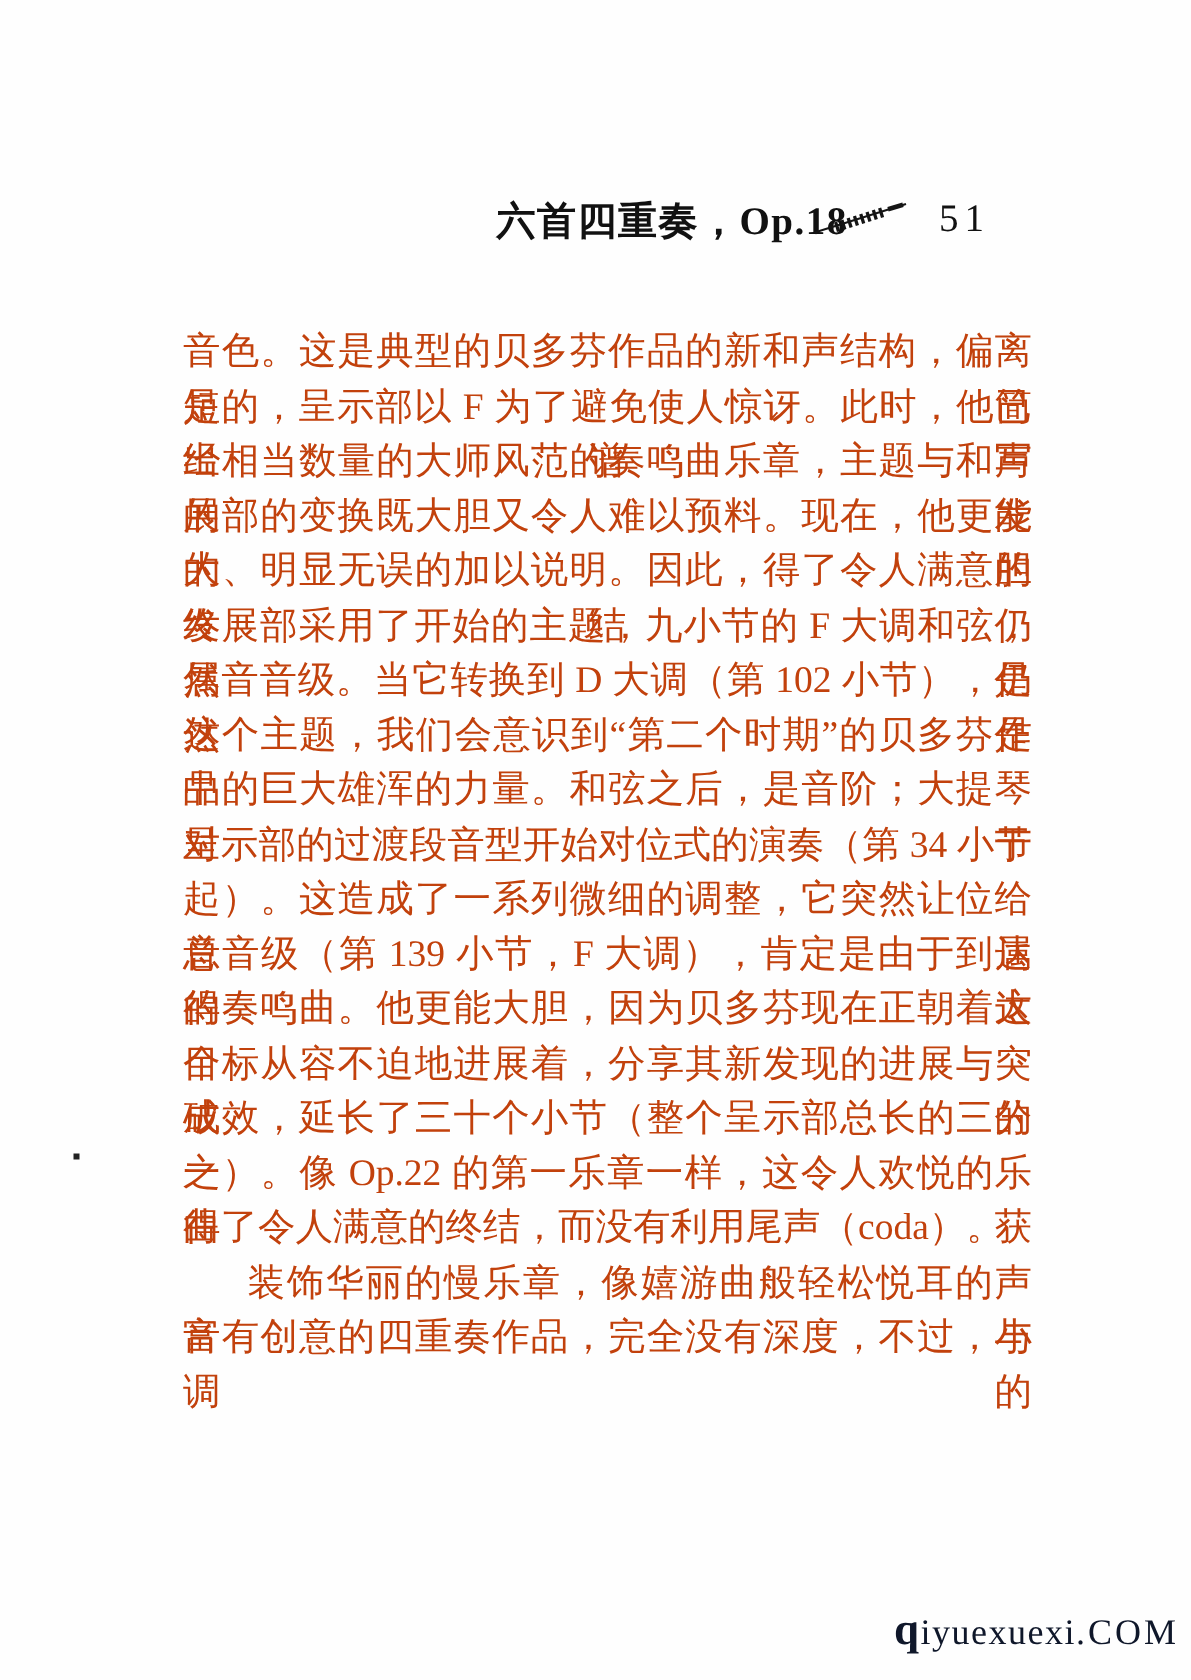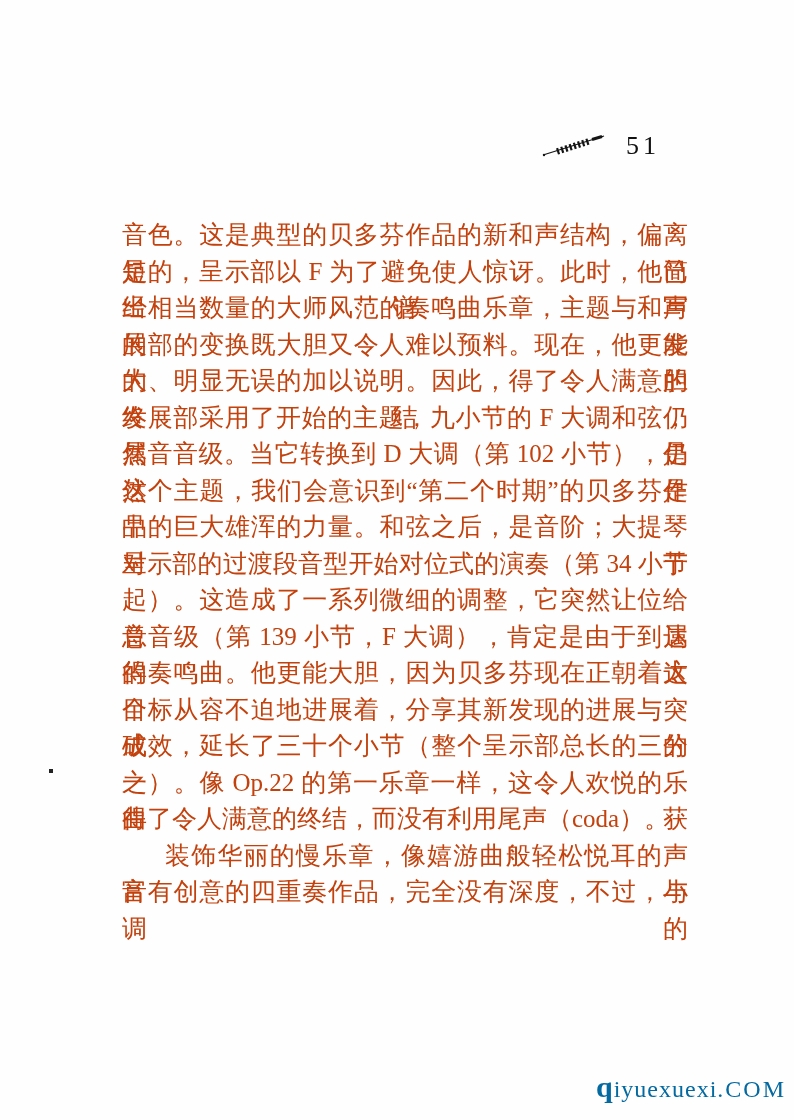--- a/index.html
+++ b/index.html
@@ -64,40 +64,41 @@
   #speck {
     position: absolute;
     left: 49px; top: 769px;
     width: 4px; height: 4px;
     background: #222;
   }
   
   #watermark {
     position: absolute;
     right: 8px; top: 1070px;
-    color: #0369a1;
+    color: #0f172a;
     font-size: 24px;
     letter-spacing: 1px;
     white-space: nowrap;
     font-family: "Liberation Serif", "DejaVu Serif", serif;
   }
   #watermark .wq {
     font-weight: bold;
     font-size: 30px;
   }
   #watermark .wtld {
     letter-spacing: 2px;
   }
 </style>
 </head>
 <body>
 
 <div id="page">
 
   <div id="header">
+    <span class="title">六首四重奏，Op.18</span>
     <span class="flourish">
       <svg width="72" height="26" viewBox="0 0 72 26" aria-hidden="true">
         <line x1="5" y1="23" x2="66" y2="4" stroke="#151515" stroke-width="1.3"></line>
         <line x1="19" y1="19.5" x2="52" y2="9" stroke="#151515" stroke-width="6.5" stroke-dasharray="2.2 2.2"></line>
         <line x1="54" y1="7.5" x2="64" y2="4.5" stroke="#151515" stroke-width="3"></line>
         <circle cx="6" cy="23" r="1.2" fill="#151515"></circle>
       </svg>
     </span>
     <span class="pageno">51</span>
   </div>

